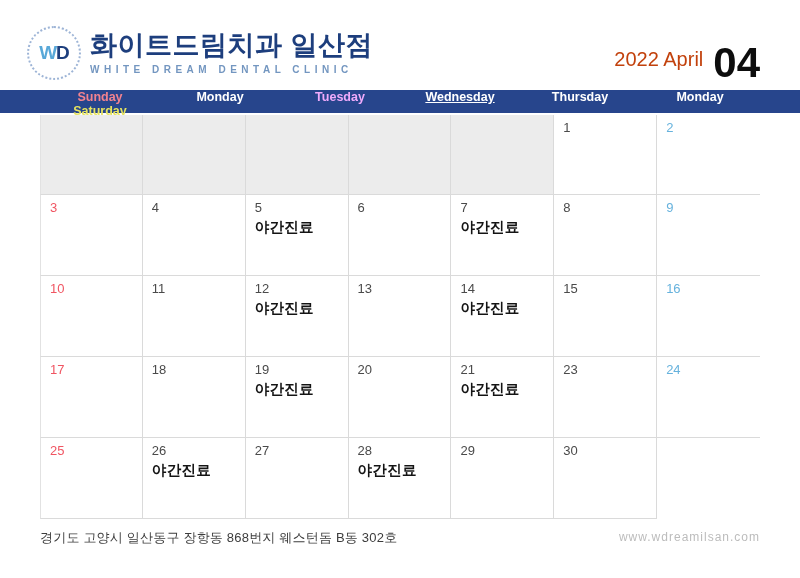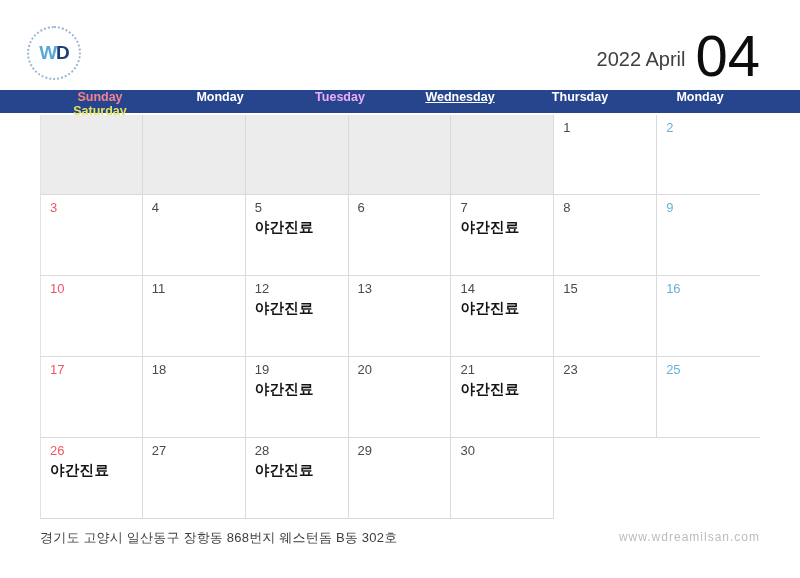--- a/index.html
+++ b/index.html
@@ -20,22 +20,22 @@
     display:flex; align-items:center; justify-content:center;
     flex:0 0 auto;
   }
   .logo-wd { font-weight:bold; font-size:19px; letter-spacing:-1px; }
   .logo-w { color:#58a8d8; }
   .logo-d { color:#1d3e7d; }
   .title-block { margin-left:9px; }
   .clinic-title { font-size:27px; font-weight:bold; color:#1d3e7d; letter-spacing:0.5px; line-height:1.1; }
   .clinic-sub { font-size:10px; font-weight:600; color:#7396c0; letter-spacing:4.5px; margin-top:3px; }
   .date-block { position:absolute; right:40px; bottom:10px; display:flex; align-items:flex-end; }
-  .year-month { font-size:20px; color:#404040; padding-bottom:9px; margin-right:10px; }
-  .month-big { font-size:58px; font-weight:400; color:#0d0d0d; line-height:0.82; }
+  .year-month { font-size:20px; color:#c2410c; padding-bottom:9px; margin-right:10px; }
+  .month-big { font-size:42px; font-weight:700; color:#0d0d0d; line-height:0.82; }
 
   
   .weekbar { height:23px; background:#27458c; }
   .weekbar-inner { margin-left:40px; width:720px; height:100%; display:grid; grid-template-columns:repeat(6,1fr); }
   .weekday { display:flex; align-items:center; justify-content:center; font-size:12.5px; font-weight:600; }
 
   
   .grid {
     margin-left:40px; margin-top:2px; width:720px;
     display:grid; grid-template-columns:repeat(7,1fr);
@@ -62,20 +62,24 @@
 </style>
 </head>
 <body>
 
 <div class="page">
 
   <div class="header">
     <div class="brand">
       <div class="logo-circle">
         <span class="logo-wd"><span class="logo-w">W</span><span class="logo-d">D</span></span>
+      </div>
+      <div class="title-block">
+        <div class="clinic-title">화이트드림치과 일산점</div>
+        <div class="clinic-sub">WHITE DREAM DENTAL CLINIC</div>
       </div>
     </div>
     <div class="date-block">
       <div class="year-month">2022 April</div>
       <div class="month-big">04</div>
     </div>
   </div>
 
   <div class="weekbar">
     <div class="weekbar-inner">
@@ -161,20 +165,23 @@
         <div class="date-num">20</div>
       </div>
       <div class="cell">
         <div class="date-num">21</div>
         <div class="event">야간진료</div>
       </div>
       <div class="cell">
         <div class="date-num">23</div>
       </div>
       <div class="cell">
+        <div class="date-num">24</div>
+      </div>
+      <div class="cell">
         <div class="date-num">25</div>
       </div>
       <div class="cell">
         <div class="date-num">26</div>
         <div class="event">야간진료</div>
       </div>
       <div class="cell">
         <div class="date-num">27</div>
       </div>
       <div class="cell">

